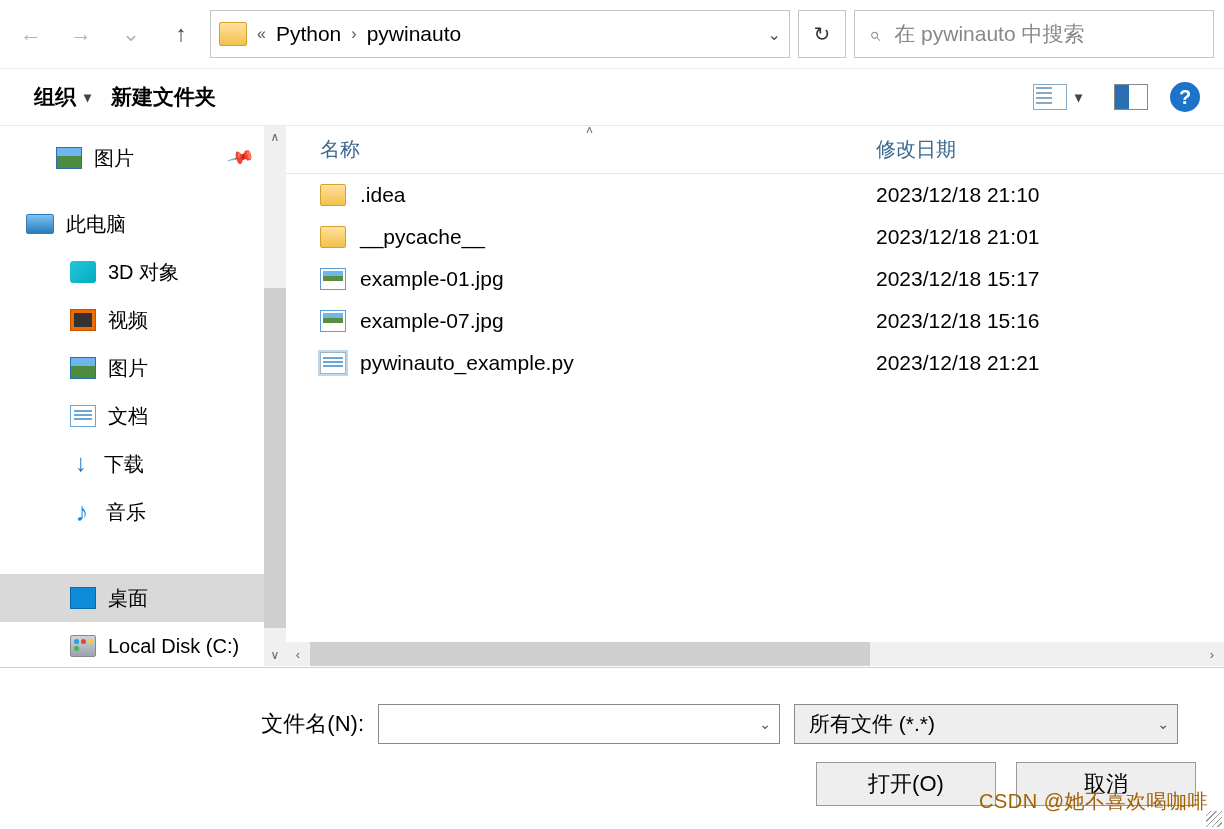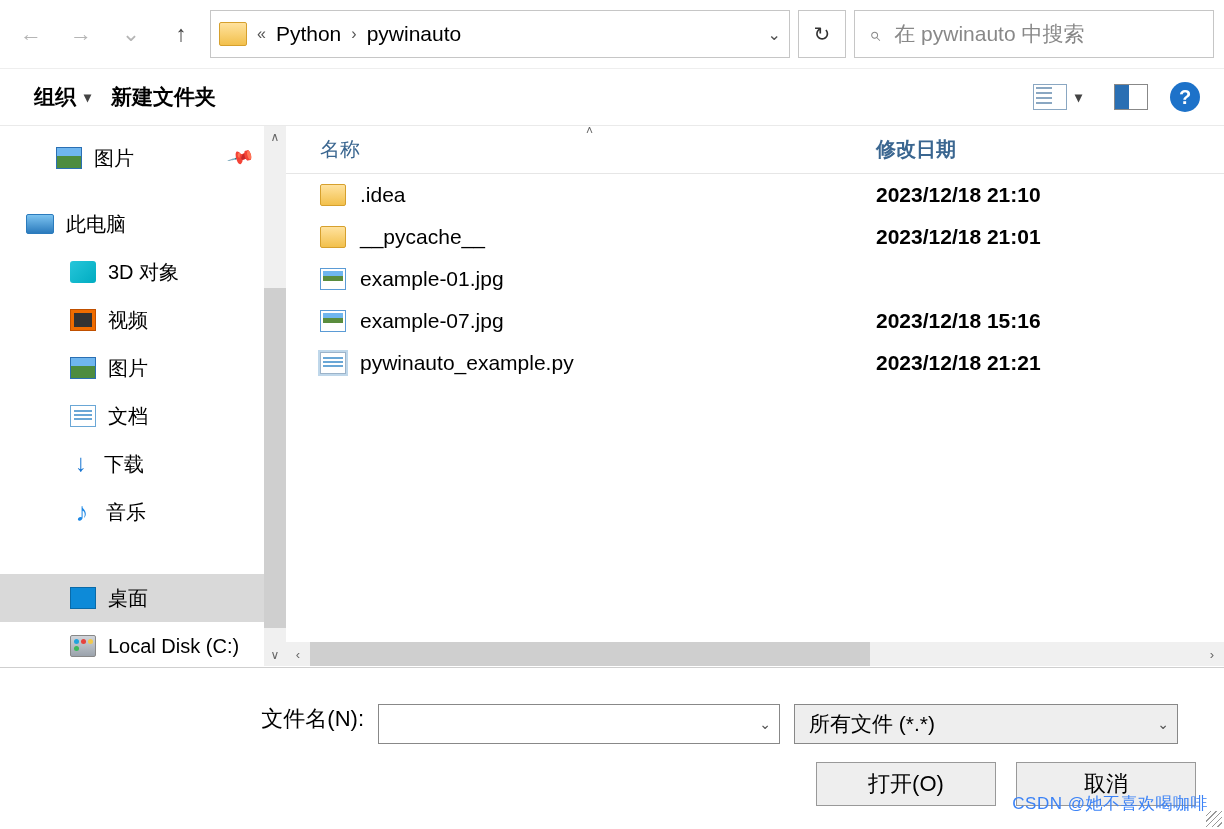--- a/index.html
+++ b/index.html
@@ -56,47 +56,47 @@
 .ico-mus { color:#1e88e5; font-size:26px; width:24px; text-align:center; line-height:22px; }
 .ico-dsk { background:#0d8ad8; border:1px solid #0a6aa8; }
 .ico-dsk-c { width: 26px; height: 22px; background: linear-gradient(#d1d5da, #9ba3ac); border: 1px solid #888; border-radius: 2px; position: relative; }
 .ico-dsk-c::before { content: ""; position: absolute; left: 3px; top: 3px; width: 5px; height: 5px; border-radius: 50%; background: #21a3dd; box-shadow: 7px 0 #e6423d, 14px 0 #f2c94c, 0 7px #3db85b; }
 
 
 .files { flex: 1; position: relative; }
 .f-head { height: 48px; display: flex; align-items: center; border-bottom: 1px solid #e6e6e6; color: #3a6690; font-size: 20px; }
 .f-row { height: 42px; display: flex; align-items: center; font-size: 21px; }
 .f-name-col { flex: 0 0 590px; display: flex; align-items: center; gap: 14px; padding-left: 34px; }
-.f-date-col { flex: 0 0 300px; font-weight: bold; }
+.f-date-col { flex: 0 0 300px; }
 .f-ico { width: 26px; height: 22px; display:inline-block; }
 .f-ico-fld { background: linear-gradient(#ffe29e,#f2c04c); border:1px solid #d6a02d; border-radius:2px; }
 .f-ico-jpg { background:#fff; border:1px solid #5b9bd5; position:relative; }
 .f-ico-jpg::before{content:"";position:absolute;left:2px;top:2px;right:2px;height:10px;background:linear-gradient(#6fb6ef,#6fb6ef 55%,#5a8d3e 55%);}
 .f-ico-py { background:#fff; border:1px solid #9cb3c9; position:relative; box-shadow:0 0 0 2px #bfd7ea; }
 .f-ico-py::before{content:"";position:absolute;left:2px;right:2px;top:4px;height:2px;background:#6aa7d6;box-shadow:0 4px #6aa7d6,0 8px #6aa7d6;}
 .sort-caret { position:absolute; top:-2px; left:300px; font-size:12px; color:#666; }
 
 
 .h-scroll { position:absolute; left:0; right:0; bottom:0; height:24px; background:#f0f0f0; display:flex; align-items:center; }
 .h-scroll .arr { width:24px; text-align:center; color:#666; font-size:13px; }
 .h-scroll .thumb { flex:0 0 560px; height:100%; background:#cfcfcf; }
 .h-scroll .track { flex:1; }
 
 
 .bottom { position:absolute; left:0; right:0; bottom:0; height:162px; border-top:1px solid #cfcfcf; background:#fff; padding-top:36px; }
-.fname-row { display:flex; align-items:flex-start; gap:14px; padding:0 24px; }
+.fname-row { display:flex; align-items:center; gap:14px; padding:0 24px; }
 .fname-lbl { width:340px; text-align:right; font-size:22px; }
 .fname-combo { flex:0 0 402px; height:40px; border:1px solid #888; position:relative; }
 .fname-combo .dd { position:absolute; right:0; top:0; bottom:0; width:28px; display:flex; align-items:center; justify-content:center; color:#555; font-size:14px; }
 .type-combo { flex:0 0 384px; height:40px; border:1px solid #888; background:#eee; display:flex; align-items:center; padding:0 14px; font-size:21px; position:relative; }
 .type-combo .dd { position:absolute; right:8px; color:#555; font-size:14px; }
 .btn-row { display:flex; justify-content:flex-end; gap:20px; padding:18px 28px 0 0; }
 .btn { width:180px; height:44px; border:1px solid #999; background:#eee; font-size:22px; font-family:inherit; }
 
-.watermark { position:absolute; right:16px; bottom:14px; font-size:17px; color:#3b82f6; letter-spacing:0.5px; }
+.watermark { position:absolute; right:16px; bottom:14px; font-size:20px; color:#a16207; letter-spacing:0.5px; }
 .resize-grip { position:absolute; right:2px; bottom:2px; width:16px; height:16px; background: repeating-linear-gradient(135deg, transparent, transparent 3px, #999 3px, #999 4px); }
 </style>
 </head>
 <body>
 
 <div class="topbar">
   <button class="nav-btn">←</button>
   <button class="nav-btn">→</button>
   <button class="nav-btn">⌄</button>
   <button class="nav-btn enabled">↑</button>
@@ -212,20 +212,21 @@
             <span class="f-ico f-ico-fld"></span>
             <span>__pycache__</span>
           </div>
           <div class="f-date-col">2023/12/18 21:01</div>
         </div>
         <div class="f-row">
           <div class="f-name-col">
             <span class="f-ico f-ico-jpg"></span>
             <span>example-01.jpg</span>
           </div>
+          <div class="f-date-col">2023/12/18 15:17</div>
         </div>
         <div class="f-row">
           <div class="f-name-col">
             <span class="f-ico f-ico-jpg"></span>
             <span>example-07.jpg</span>
           </div>
           <div class="f-date-col">2023/12/18 15:16</div>
         </div>
         <div class="f-row">
           <div class="f-name-col">

